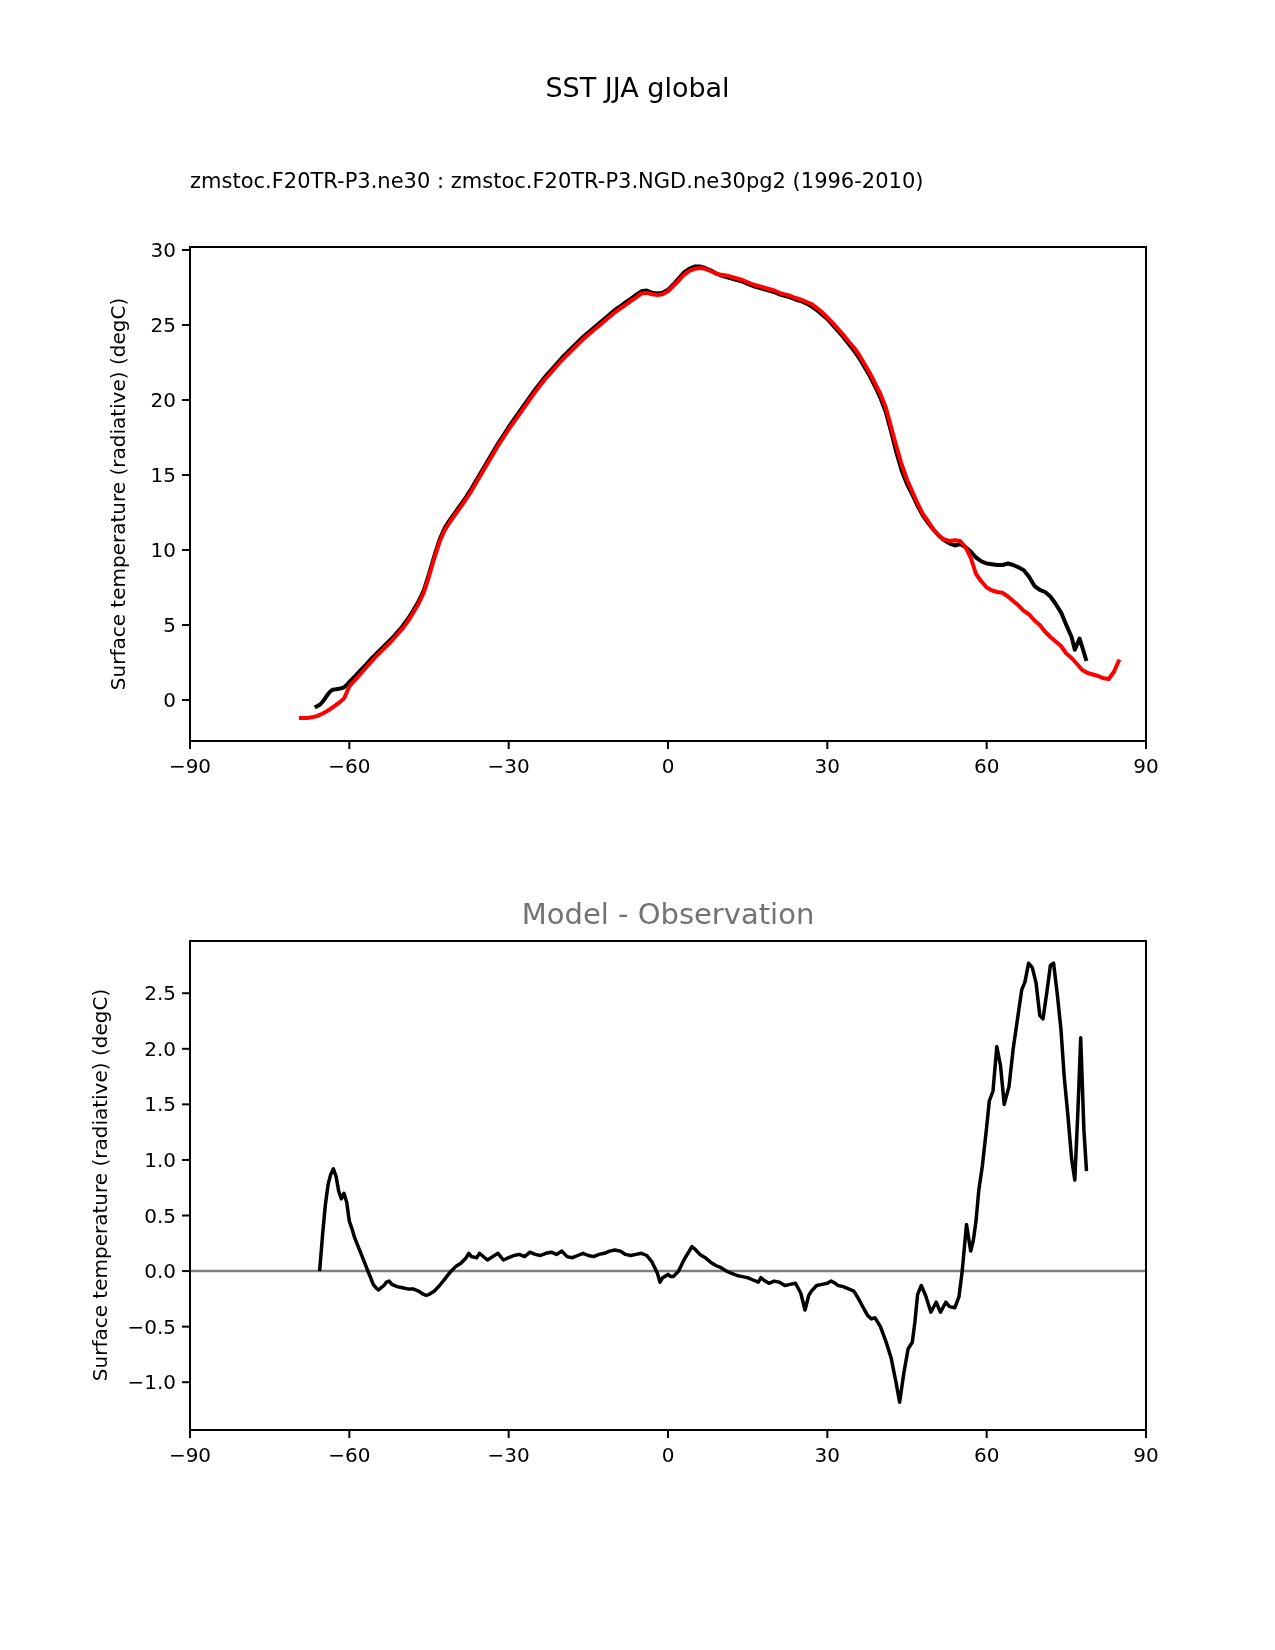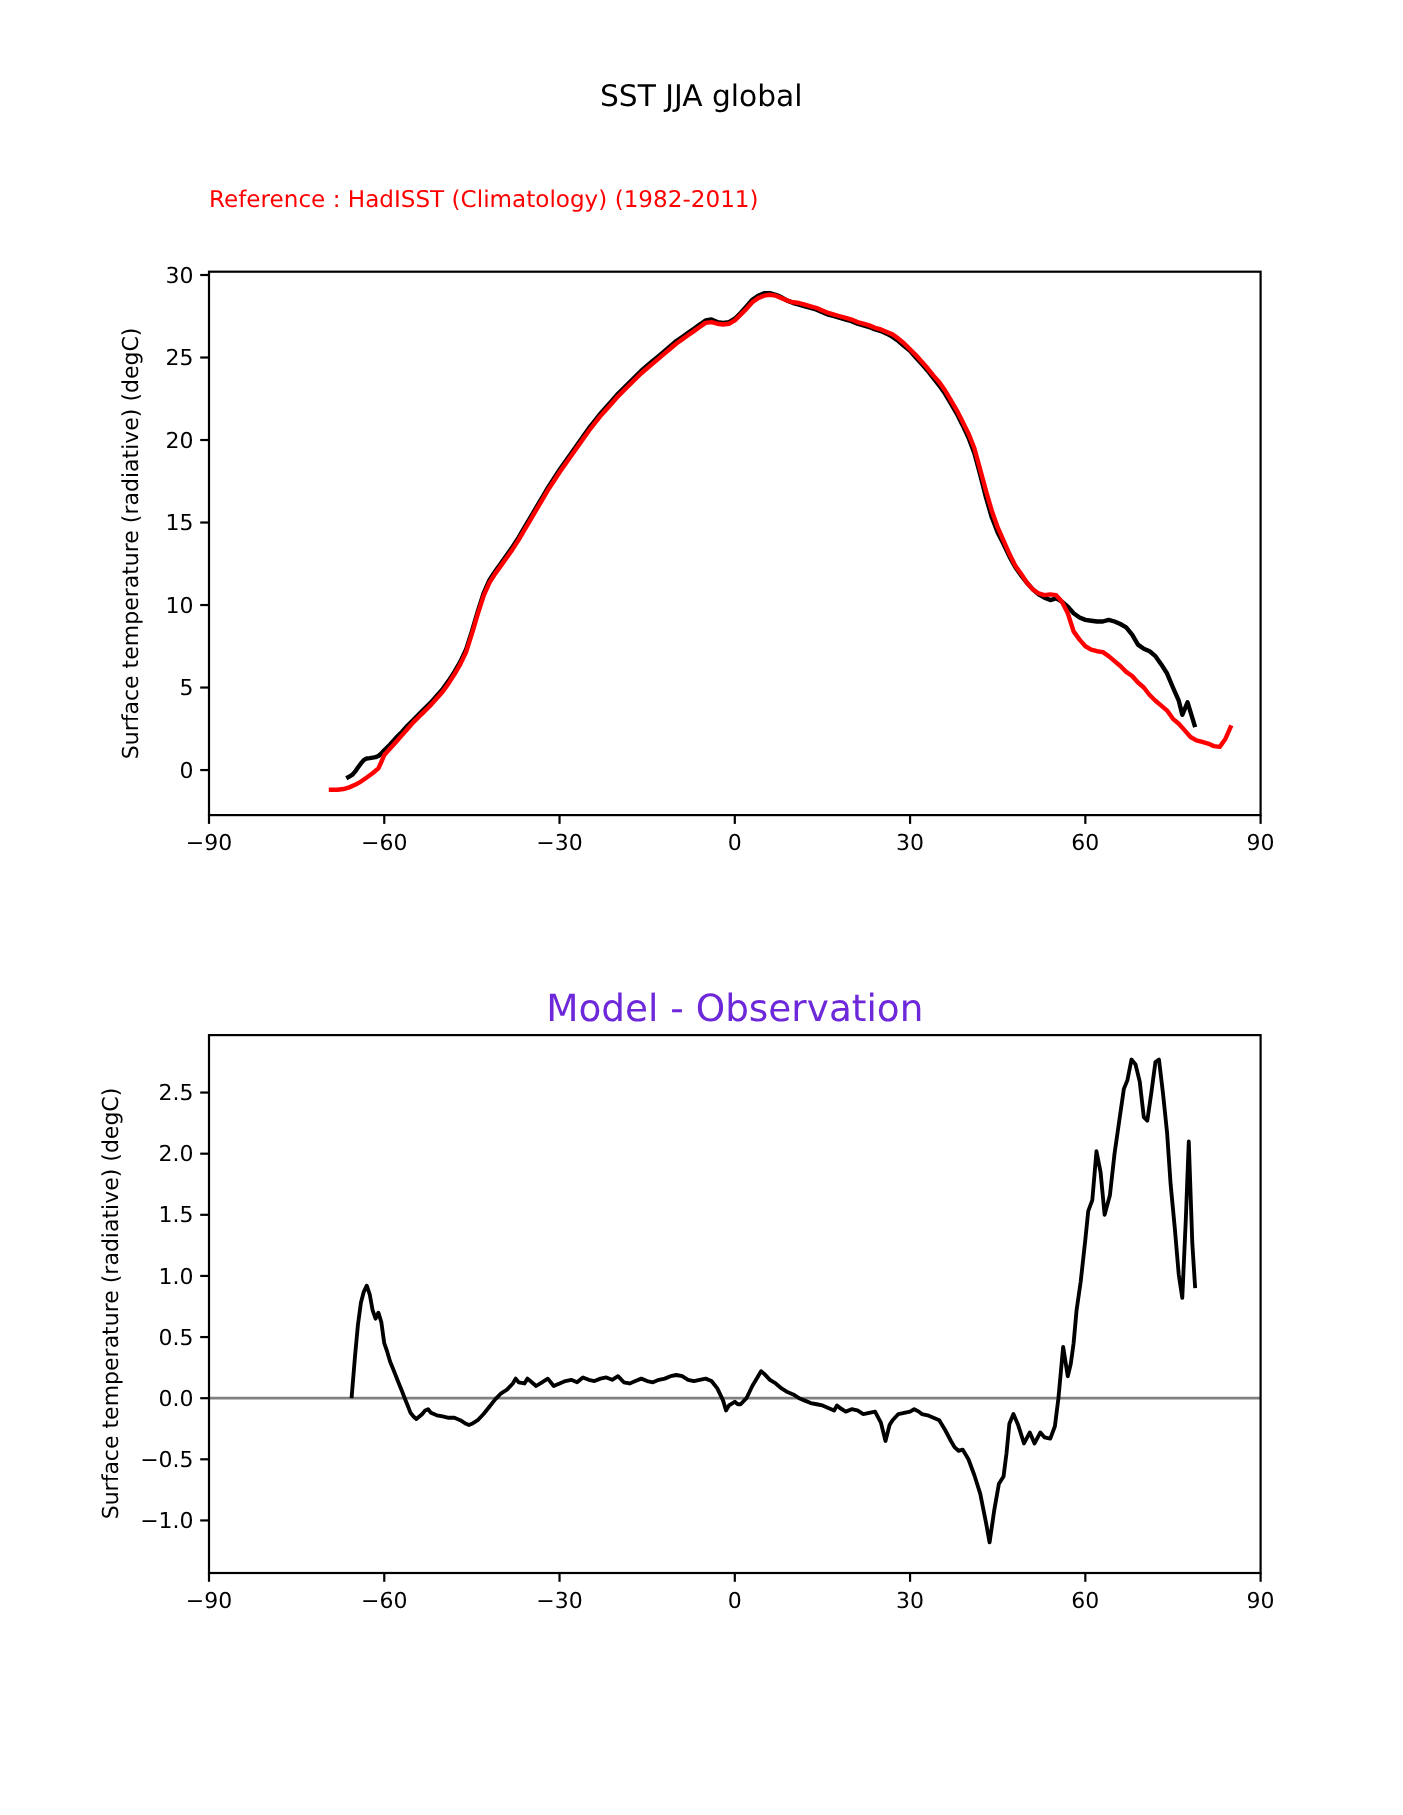--- a/index.html
+++ b/index.html
@@ -2,21 +2,21 @@
 <html><head>
 <meta charset="utf-8">
 <style>
   html,body{margin:0;padding:0;background:#ffffff;}
   body{position:relative;width:1275px;height:1650px;font-family:"DejaVu Sans",sans-serif;overflow:hidden;}
   .abs{position:absolute;}
   #suptitle{left:0;top:72px;width:1275px;text-align:center;font-size:27px;color:#000;}
   #axes1-titles{left:190px;top:166px;font-size:21px;line-height:31px;white-space:nowrap;}
   #axes1-title-model{color:#000000;}
   #axes1-title-ref{color:#ff0000;}
-  #axes2-title{left:190px;top:897px;width:956px;text-align:center;font-size:34px;color:#6d28d9;}
+  #axes2-title{left:190px;top:897px;width:956px;text-align:center;font-size:29px;color:#737373;}
   .ylab{font-size:20px;color:#000;white-space:nowrap;transform:translate(-50%,-50%) rotate(-90deg);}
   #ylabel1{left:118px;top:494px;}
   #ylabel2{left:100px;top:1185px;}
   svg{position:absolute;left:0;top:0;}
   text{font-family:"DejaVu Sans",sans-serif;}
 </style>
 </head>
 <body>
 
 <svg id="charts" width="1275" height="1650" viewBox="0 0 1275 1650">
@@ -82,19 +82,19 @@
     <text x="176" y="1111.3704545454545" text-anchor="end" font-size="20" fill="#000">1.5</text>
     <line x1="182" y1="1048.8022727272728" x2="190" y2="1048.8022727272728" stroke="#000000" stroke-width="2"></line>
     <text x="176" y="1055.8022727272728" text-anchor="end" font-size="20" fill="#000">2.0</text>
     <line x1="182" y1="993.234090909091" x2="190" y2="993.234090909091" stroke="#000000" stroke-width="2"></line>
     <text x="176" y="1000.234090909091" text-anchor="end" font-size="20" fill="#000">2.5</text>
   </svg>
 
 <div class="abs" id="suptitle">SST JJA global</div>
 
 <div class="abs" id="axes1-titles">
-  <div id="axes1-title-ref">Reference : HadISST (Climatology) (1982-2011)</div>
+  <div id="axes1-title-model">zmstoc.F20TR-P3.ne30 : zmstoc.F20TR-P3.NGD.ne30pg2 (1996-2010)</div>
 </div>
 
 <div class="abs" id="axes2-title">Model - Observation</div>
 
 <div class="abs ylab" id="ylabel1">Surface temperature (radiative) (degC)</div>
 <div class="abs ylab" id="ylabel2">Surface temperature (radiative) (degC)</div>
 
 </body></html>

